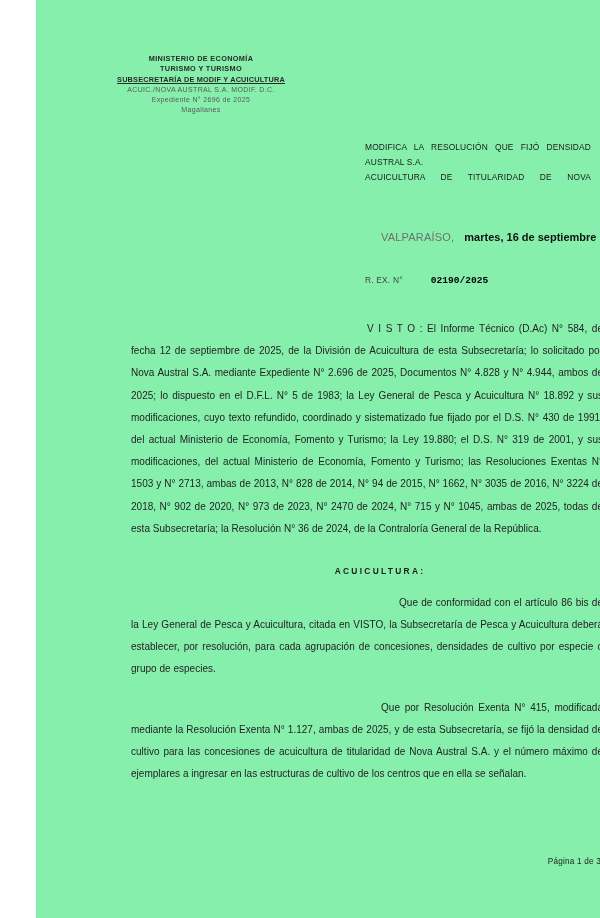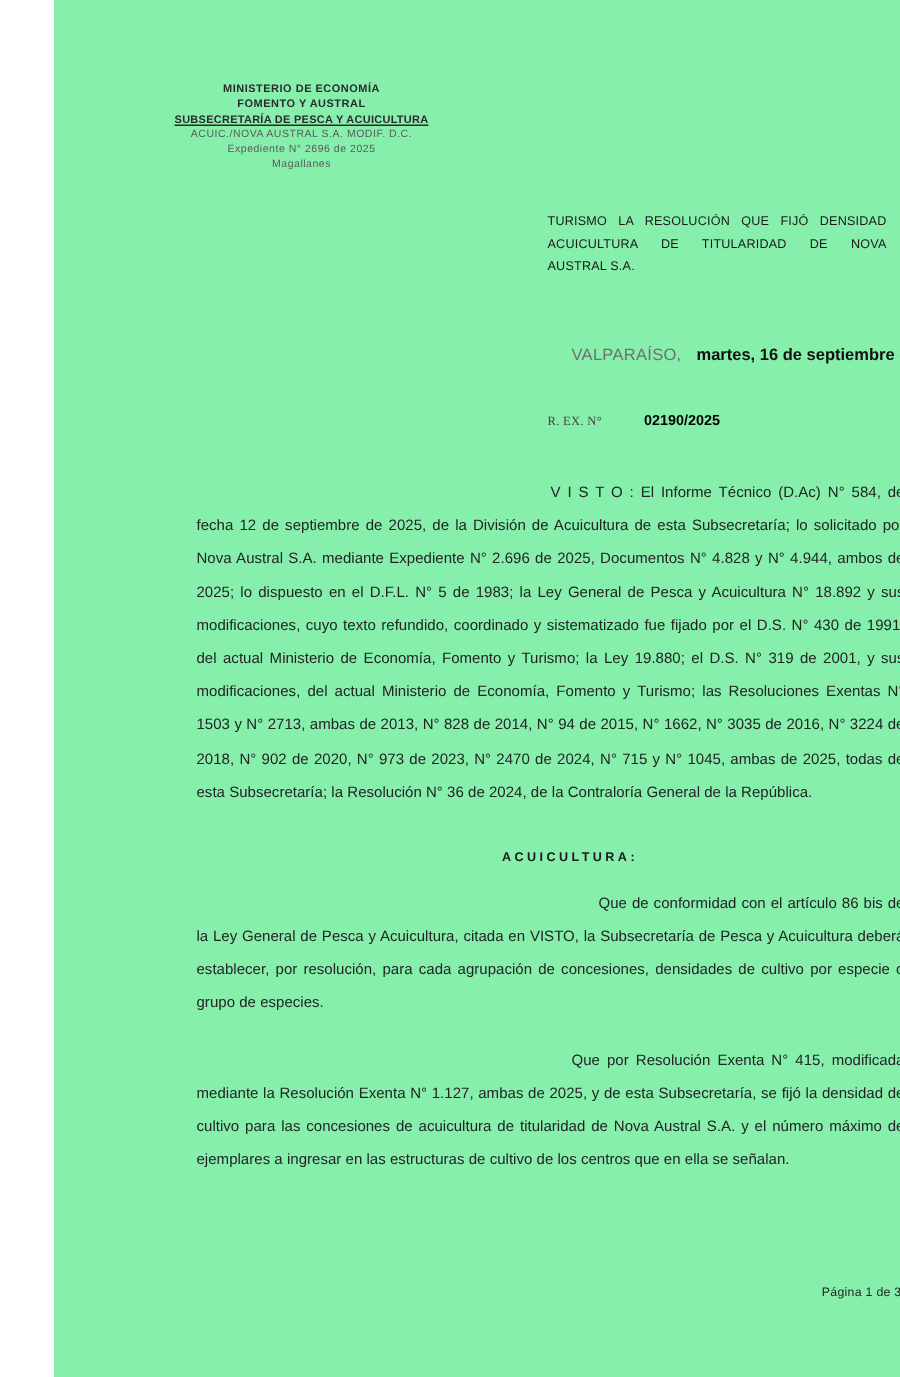--- a/index.html
+++ b/index.html
@@ -93,27 +93,27 @@
   .resnum {
     position: absolute;
     left: 329px;
     top: 275px;
     font-size: 8.4px;
     white-space: nowrap;
   }
   .resnum .rlabel {
     color: #444;
     letter-spacing: 0.2px;
-    font-family: Liberation Serif, serif;
   }
   .resnum .rvalue {
     font-weight: bold;
     font-size: 9.6px;
     color: #000;
     margin-left: 28px;
+    font-family: Liberation Mono, monospace;
   }
 
   
   .body-wrap {
     position: absolute;
     left: 95px;
     top: 318px;
     width: 472px;
   }
   .para {
@@ -158,31 +158,31 @@
     letter-spacing: 0.2px;
   }
 </style>
 </head>
 <body>
 
 <div class="page">
 
   <div class="letterhead">
     <div class="lh-line bold">MINISTERIO DE ECONOMÍA</div>
-    <div class="lh-line bold">FOMENTO Y AUSTRAL</div>
-    <div class="lh-line underline">SUBSECRETARÍA DE PESCA Y ACUICULTURA</div>
+    <div class="lh-line bold">TURISMO Y TURISMO</div>
+    <div class="lh-line underline">SUBSECRETARÍA DE MODIF Y ACUICULTURA</div>
     <div class="lh-line faint">ACUIC./NOVA AUSTRAL S.A. MODIF. D.C.</div>
     <div class="lh-line faint">Expediente N° 2696 de 2025</div>
     <div class="lh-line faint">Magallanes</div>
   </div>
 
   <div class="title-block">
-    <span class="t-line">TURISMO LA RESOLUCIÓN QUE FIJÓ DENSIDAD</span>
+    <span class="t-line">MODIFICA LA RESOLUCIÓN QUE FIJÓ DENSIDAD</span>
+    <span class="t-line last">AUSTRAL S.A.</span>
     <span class="t-line">ACUICULTURA DE TITULARIDAD DE NOVA</span>
-    <span class="t-line last">AUSTRAL S.A.</span>
   </div>
 
   <div class="placedate">
     <span class="city">VALPARAÍSO,</span><span class="date">martes, 16 de septiembre de 2025</span>
   </div>
 
   <div class="resnum">
     <span class="rlabel">R. EX. N°</span><span class="rvalue">02190/2025</span>
   </div>
 

